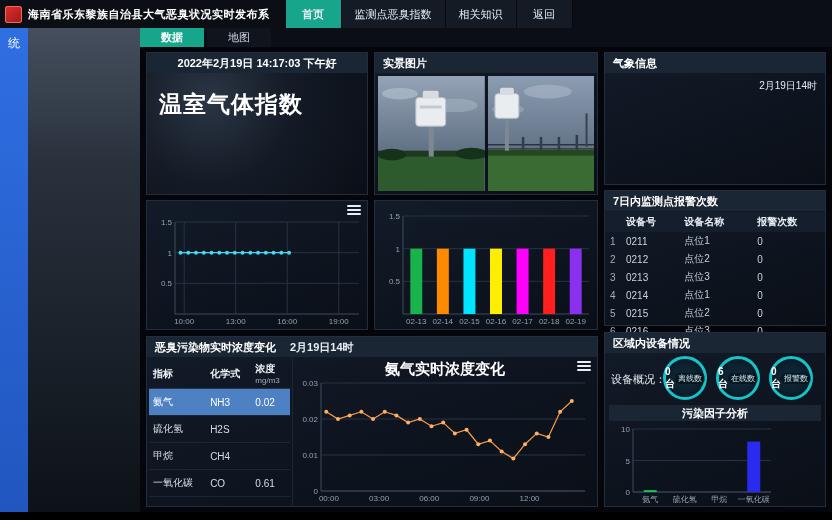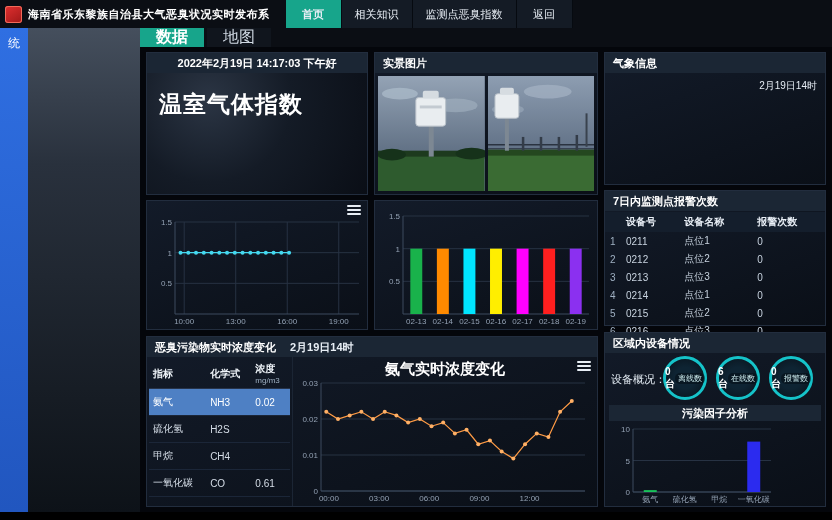--- a/index.html
+++ b/index.html
@@ -19,21 +19,21 @@
   .nav-item.active{background:#17a58b;font-weight:bold}
 
   
   #sidebar{position:absolute;left:0;top:28px;width:28px;height:484px;
     background:linear-gradient(180deg,#2f6fe2,#2156bf);color:#fff;font-size:12px;
     text-align:center;padding-top:7px;cursor:pointer}
   #subpanel{position:absolute;left:28px;top:28px;width:112px;height:484px;
     background:linear-gradient(180deg,#454f5d 0%,#29313d 28%,#0d1218 100%)}
   #tabbar{position:absolute;left:140px;top:28px;width:692px;height:19px;background:#0b0e14;display:flex}
   .tab{min-width:64px;padding:0 14px;margin-right:3px;display:flex;align-items:center;justify-content:center;
-    font-size:16px;color:#cfd8e2;background:#10151d;cursor:pointer}
+    font-size:11px;color:#cfd8e2;background:#10151d;cursor:pointer}
   .tab.active{background:#17a58b;color:#fff;font-weight:bold}
   #footer{position:absolute;left:0;top:512px;width:832px;height:8px;background:#000}
 
   
   #main{position:absolute;left:140px;top:47px;width:692px;height:465px;background:#04060b}
   .panel{position:absolute;background:linear-gradient(160deg,#131b29,#0a0f17);border:1px solid #222d3e}
   .panel-head{height:20px;background:#1b2634;color:#fff;font-size:11px;font-weight:bold;
     display:flex;align-items:center;padding:0 8px;white-space:nowrap}
   .panel-head.center{justify-content:center}
   .head-ts{font-weight:bold;margin-left:14px;color:#e8eef5}
@@ -103,22 +103,22 @@
 </head>
 <body>
 
 <div id="screen">
 
   <header id="topbar">
     <div class="logo"></div>
     <div class="app-title">海南省乐东黎族自治县大气恶臭状况实时发布系</div>
     <nav id="topnav">
         <div class="nav-item active">首页</div>
+        <div class="nav-item">监测点恶臭指数</div>
         <div class="nav-item">相关知识</div>
-        <div class="nav-item">监测点恶臭指数</div>
         <div class="nav-item">返回</div>
       </nav>
   </header>
 
   <aside id="sidebar">
     <span>统</span>
   </aside>
   <div id="subpanel"></div>
 
   <div id="tabbar">

